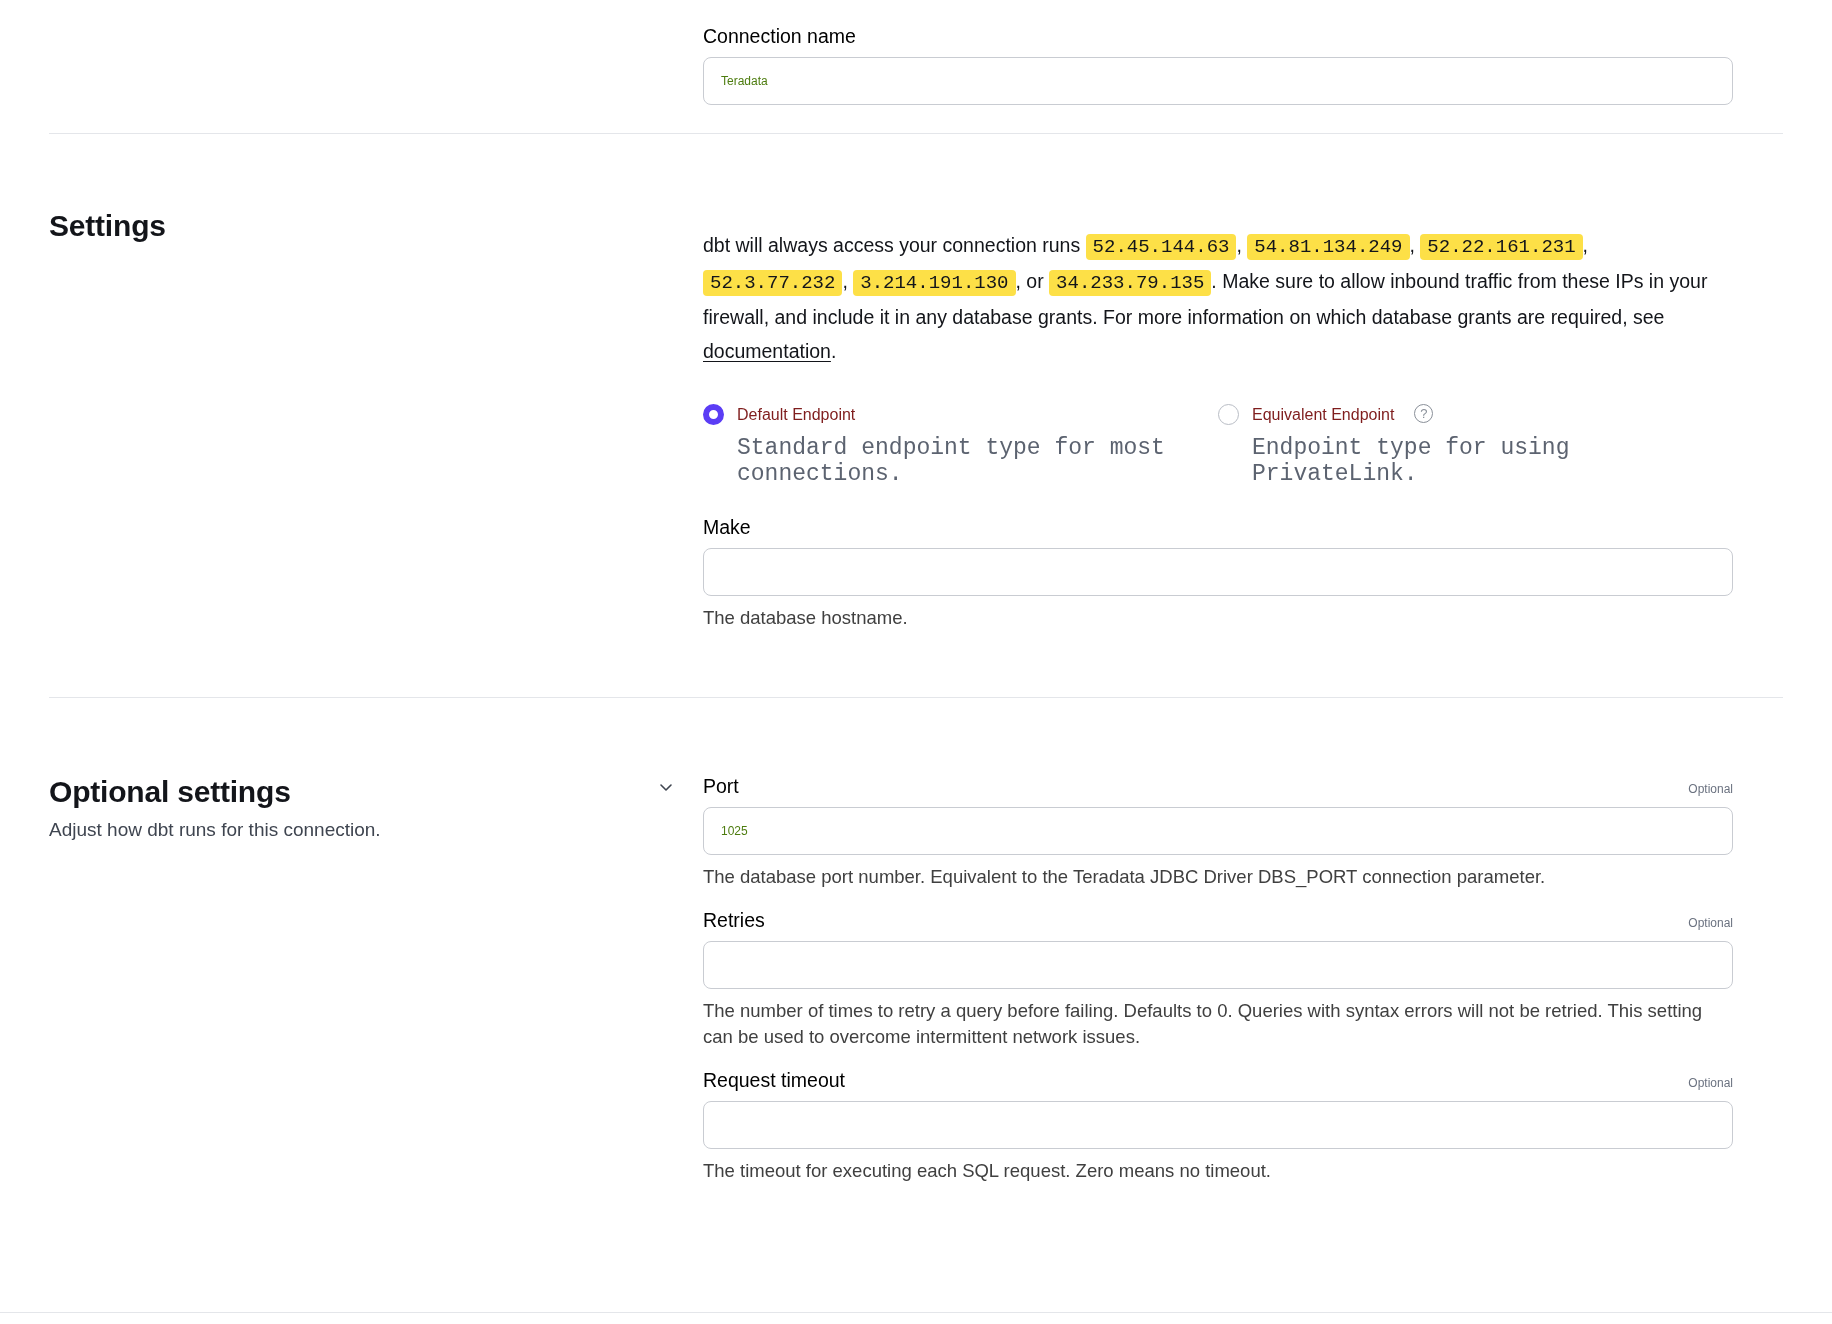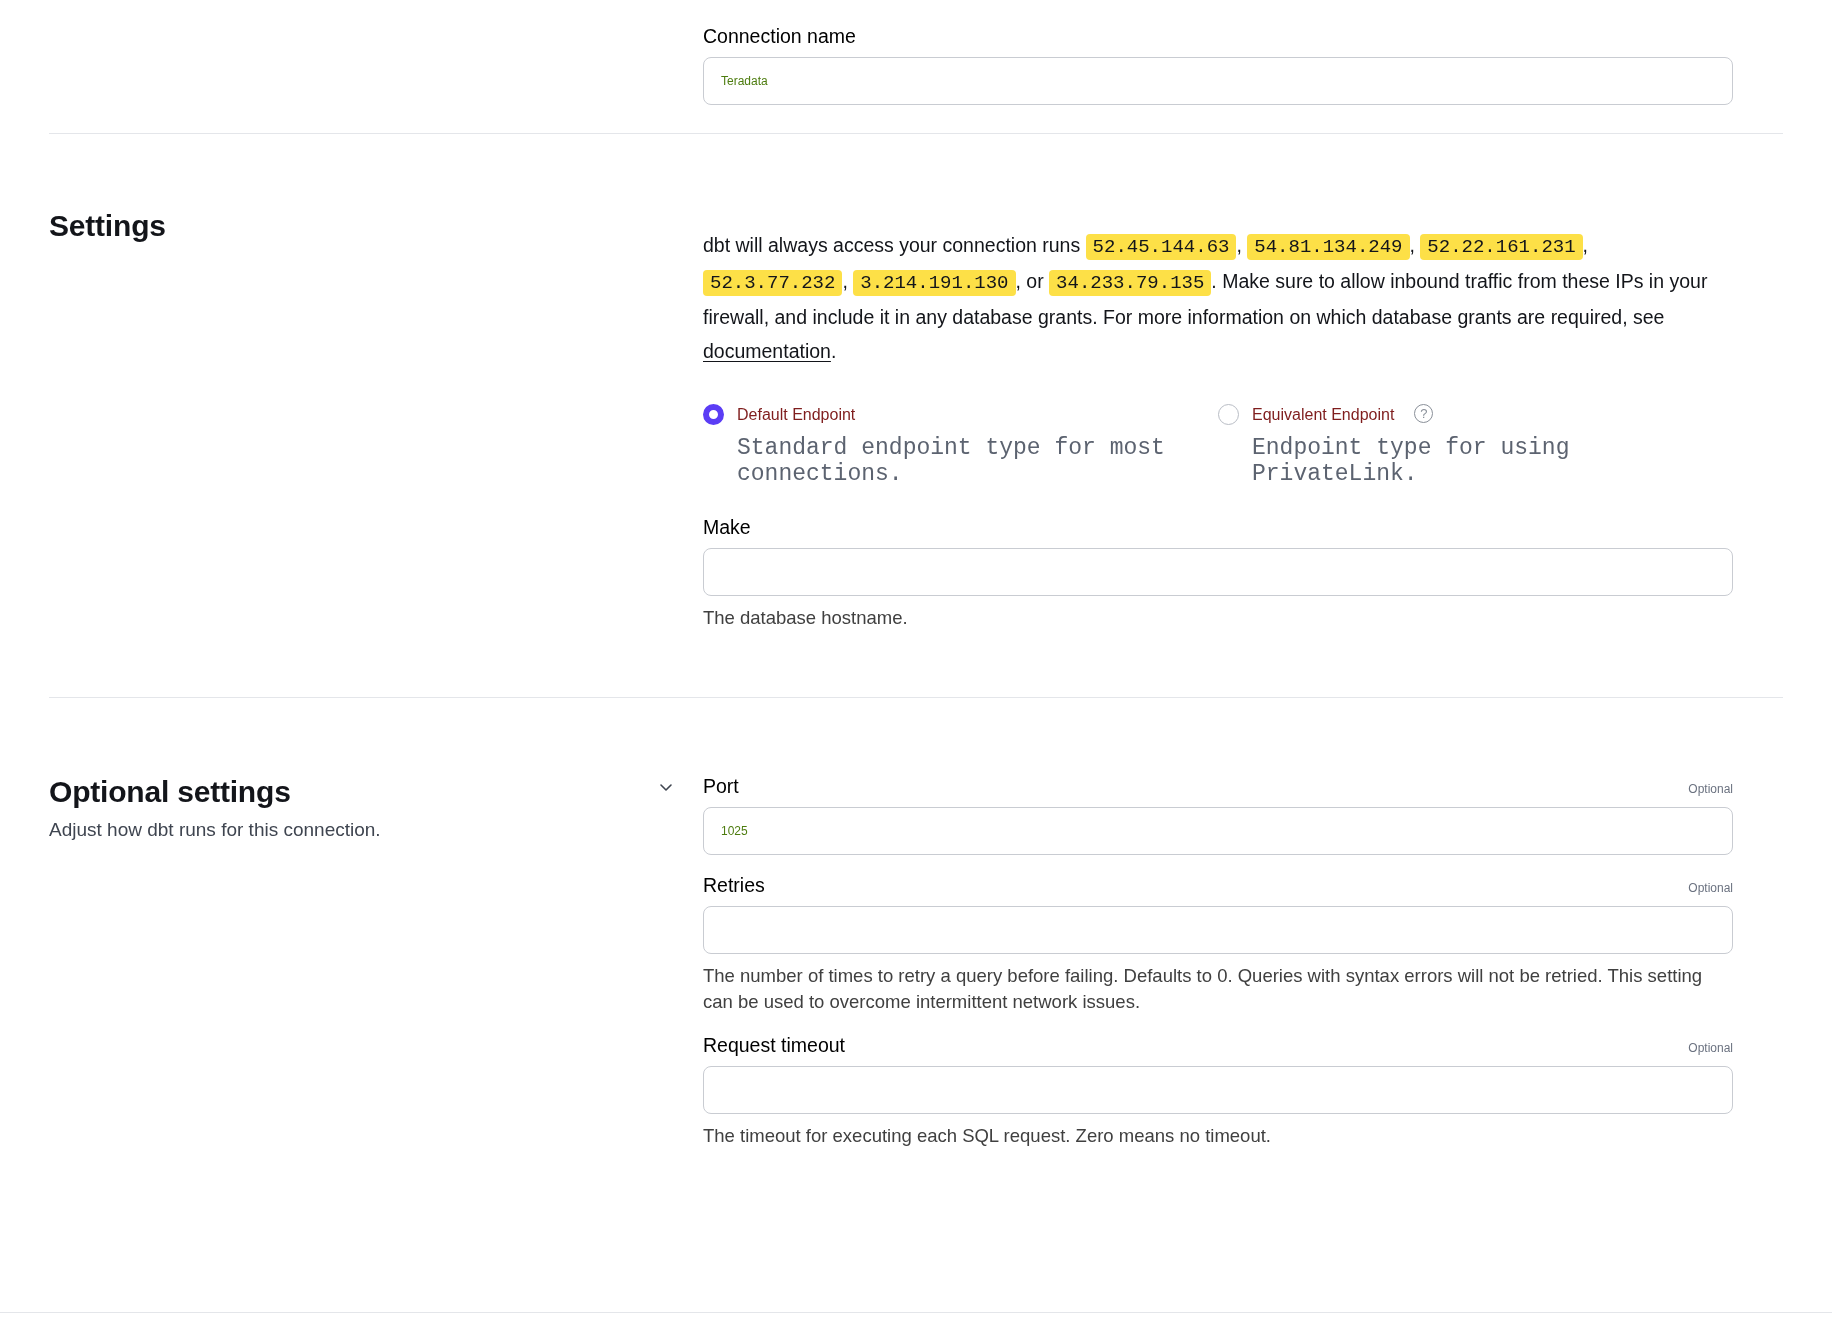--- a/index.html
+++ b/index.html
@@ -272,20 +272,21 @@
     </div>
 
     <div class="section-right">
 
       <div>
         <div class="field-label-row">
           <span class="field-label">Port</span>
           <span class="optional-tag">Optional</span>
         </div>
         <input class="text-input" type="text" value="1025" style="">
+        <div class="helper-text">The database port number. Equivalent to the Teradata JDBC Driver DBS_PORT connection parameter.</div>
       </div>
 
       <div style="height:18px"></div>
 
       <div>
         <div class="field-label-row">
           <span class="field-label">Retries</span>
           <span class="optional-tag">Optional</span>
         </div>
         <input class="text-input" type="text" value="" style="">

